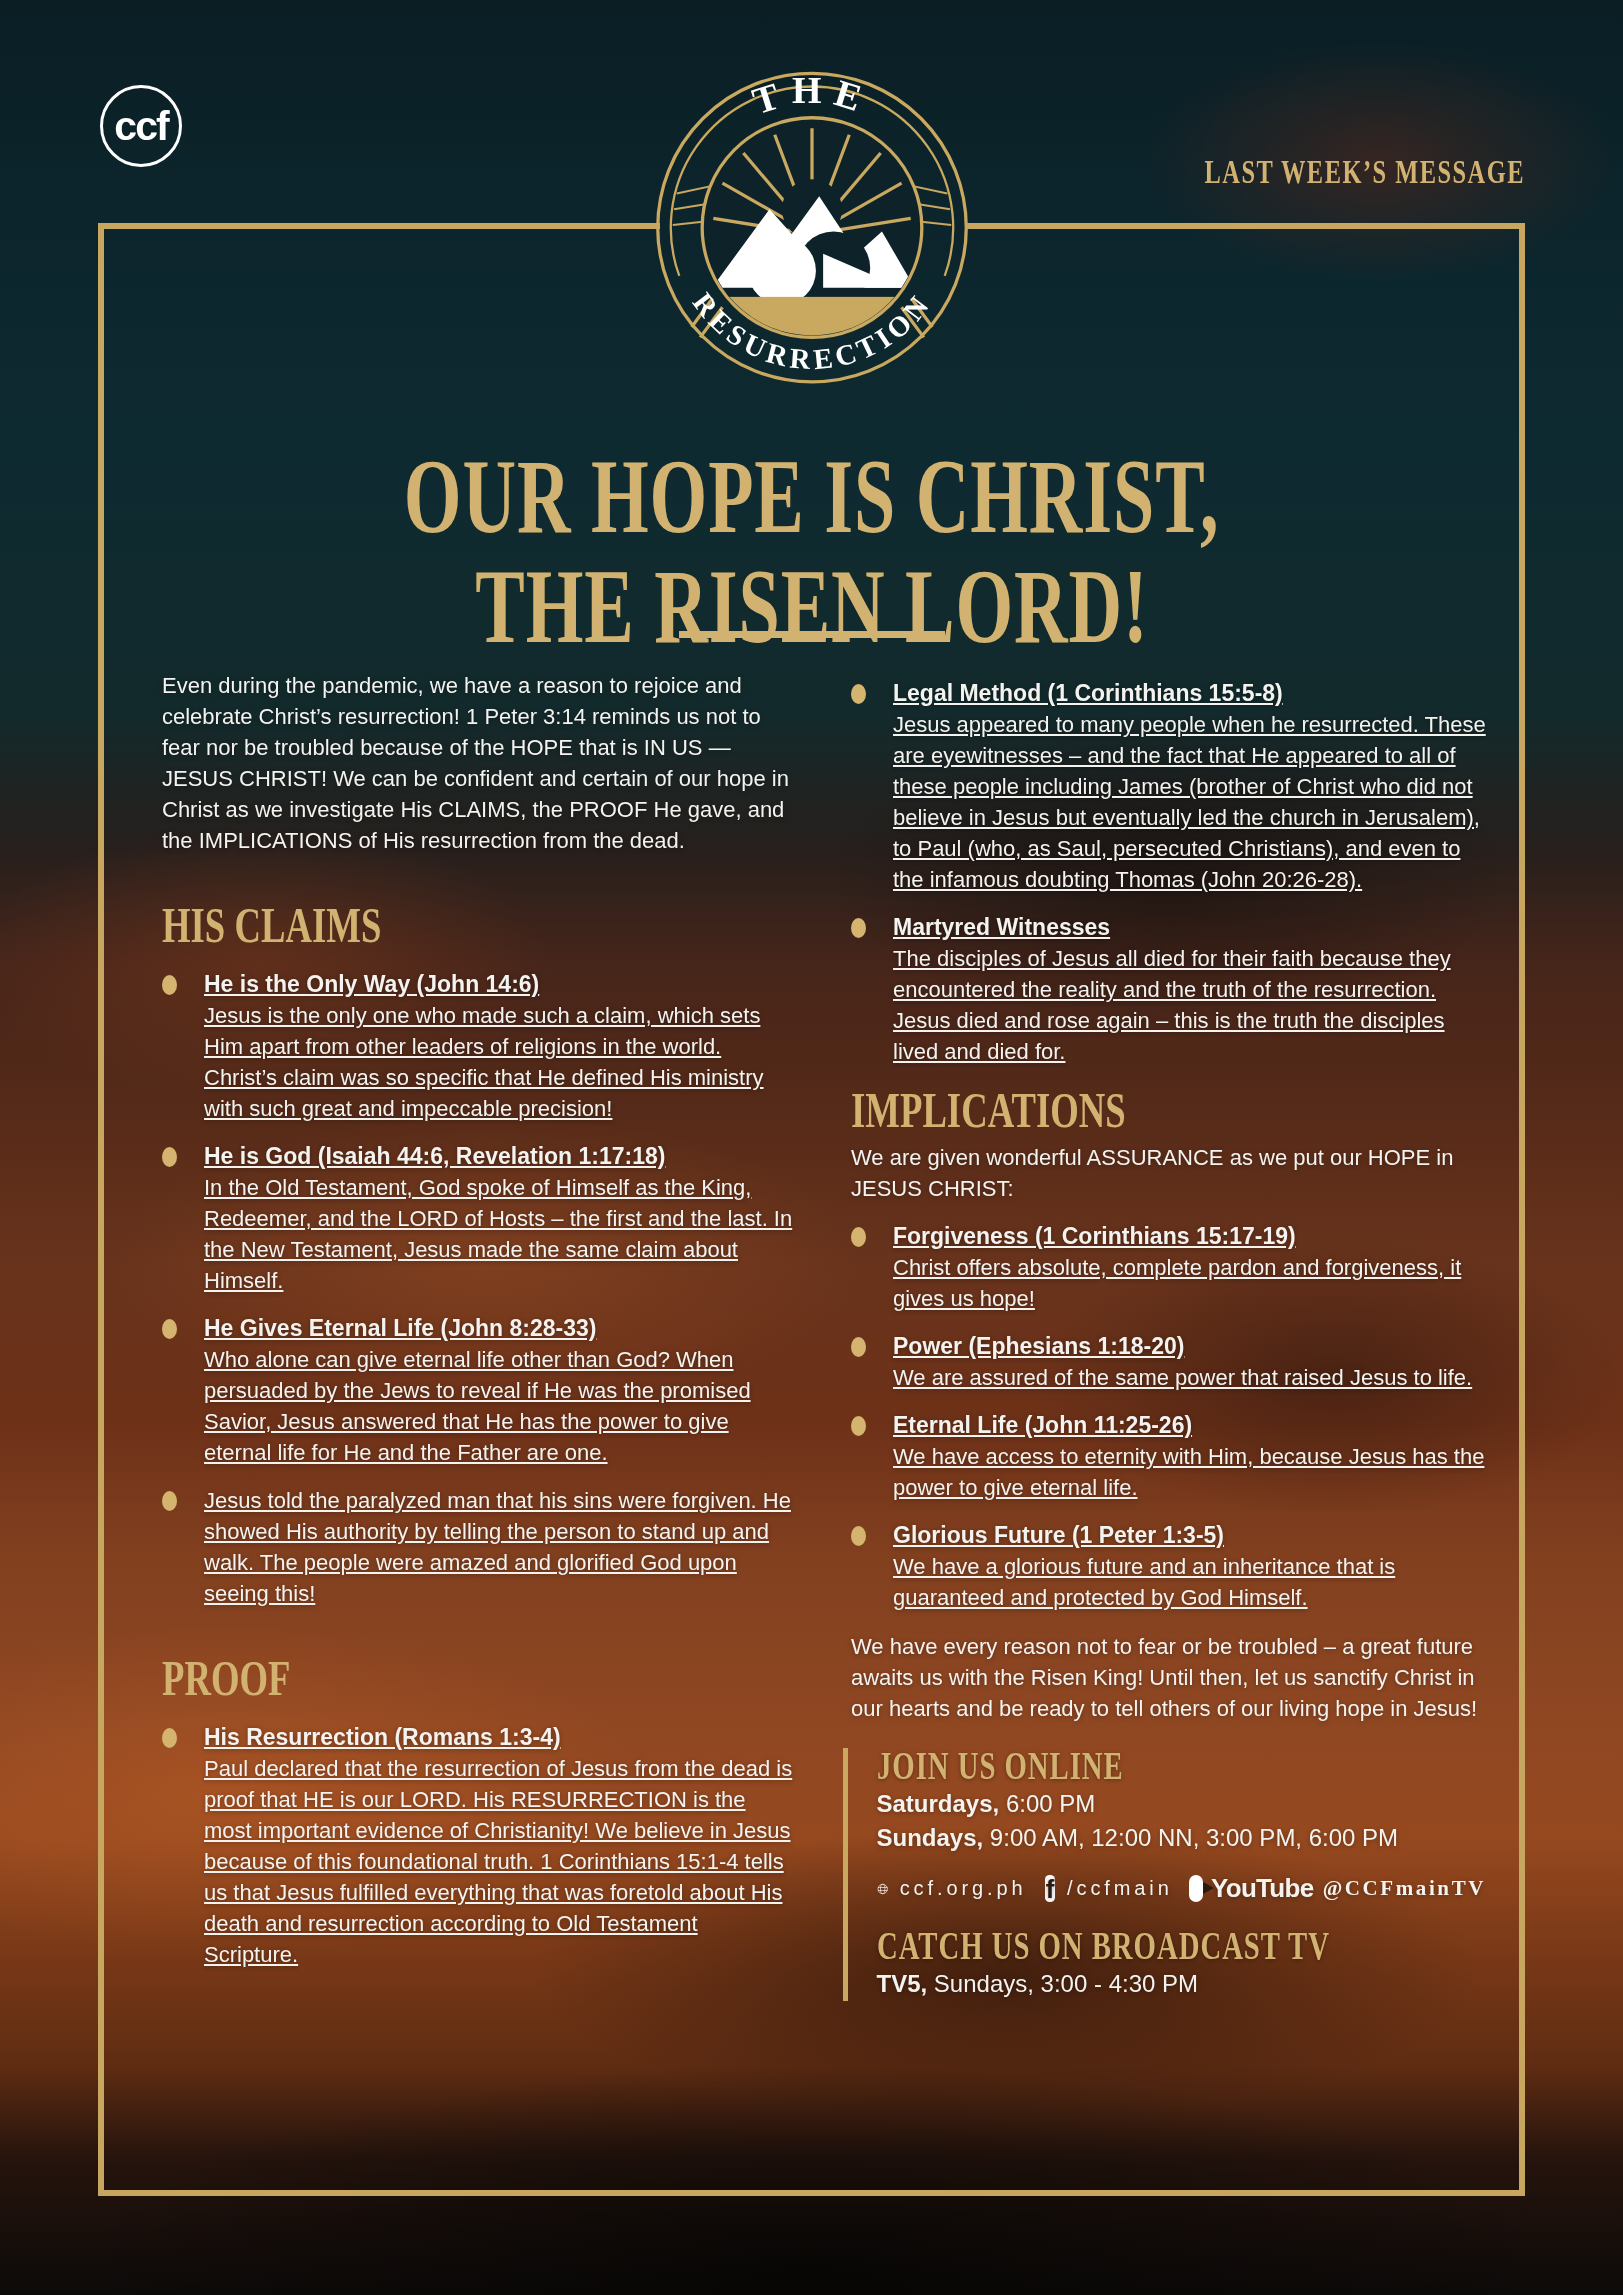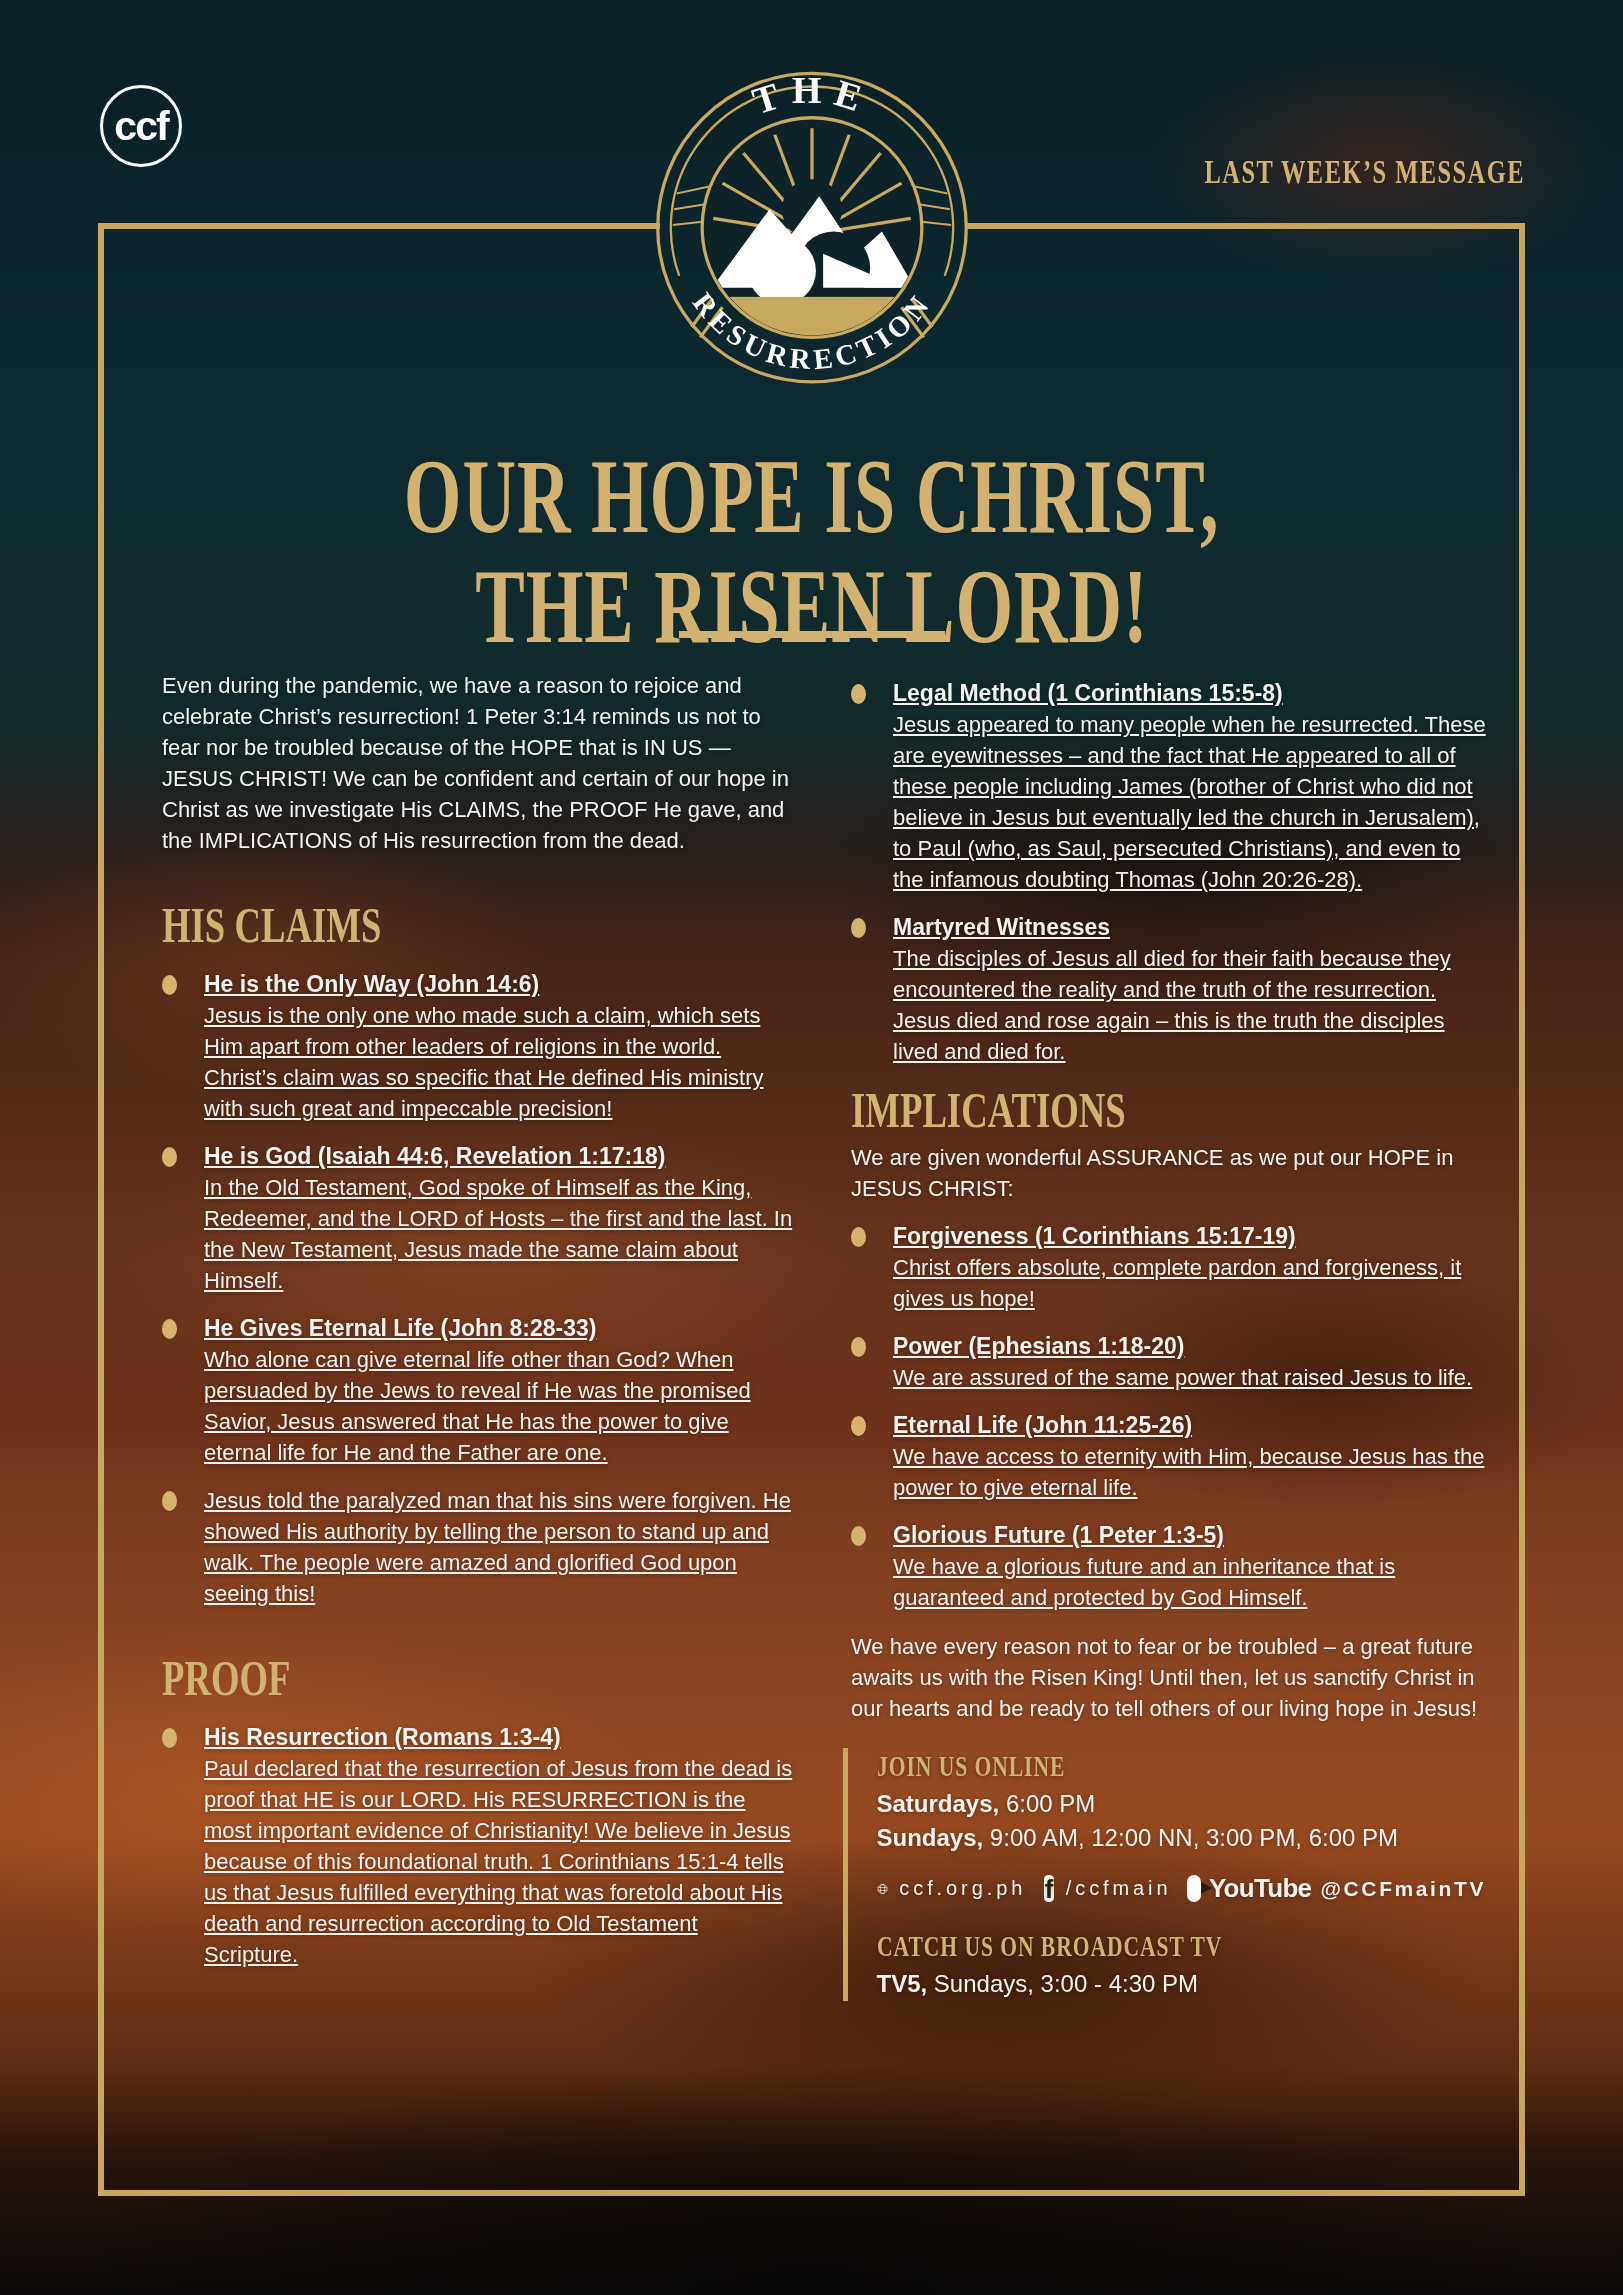--- a/index.html
+++ b/index.html
@@ -45,27 +45,27 @@
   .para{margin:0;text-shadow:0 1.3px 5.2px rgba(0,0,0,.35);}
   .shead{font-size:51px;line-height:54px;margin-top:42px;margin-bottom:9.2px;}
   .item{display:flex;gap:27px;margin-top:17px;text-shadow:0 1.3px 5.2px rgba(0,0,0,.35);text-decoration:underline;}
   .dot{flex:0 0 auto;width:15px;height:20px;border-radius:50%;background:#d4b46e;margin-top:5.9px;}
   .btitle{display:block;font-weight:700;font-size:23px;}
   .bbody{display:block;}
   .closing{margin-top:18.3px;}
 
   .join{margin-top:23.6px;border-left:5.9px solid #c9a85f;padding-left:29px;margin-left:-8.5px;
         text-shadow:0 1.3px 5.2px rgba(0,0,0,.35);}
-  .join .jhead{font-size:30px;line-height:35px;margin:0 0 3.9px 0;letter-spacing:1.3px;}
+  .join .jhead{font-size:40px;line-height:35px;margin:0 0 3.9px 0;letter-spacing:1.3px;}
   .sched{font-size:24px;line-height:34px;}
   .sched b{font-weight:700;}
   .socials{display:flex;align-items:center;margin-top:14.4px;height:39px;}
   .soc-label{font-size:20px;letter-spacing:3.9px;font-weight:500;margin-left:11.8px;}
   .yt-word{font-size:26px;font-weight:700;letter-spacing:-0.7px;margin-left:7.9px;}
-  .yt-handle{font-size:21px;font-weight:600;letter-spacing:2.6px;margin-left:9.2px;}
+  .yt-handle{font-size:21px;font-weight:600;letter-spacing:2.6px;margin-left:9.2px;font-family:Liberation Serif, serif;}
   .gap1{width:48px;}.gap2{width:42px;}
   .fb{width:27.5px;height:27.5px;background:#fff;border-radius:4.6px;display:flex;align-items:flex-end;
       justify-content:center;overflow:hidden;}
   .fb span{font-weight:700;font-size:26px;line-height:25px;color:#2a1a12;font-family:"Liberation Sans",sans-serif;}
   .ytbtn{width:38px;height:27.5px;background:#fff;border-radius:7.2px;position:relative;}
   .ytbtn:after{content:"";position:absolute;left:14.4px;top:7.2px;border-left:11.8px solid #2a1a12;
       border-top:6.5px solid transparent;border-bottom:6.5px solid transparent;}
   .catch{margin-top:19.6px;}
 </style>
 </head>

